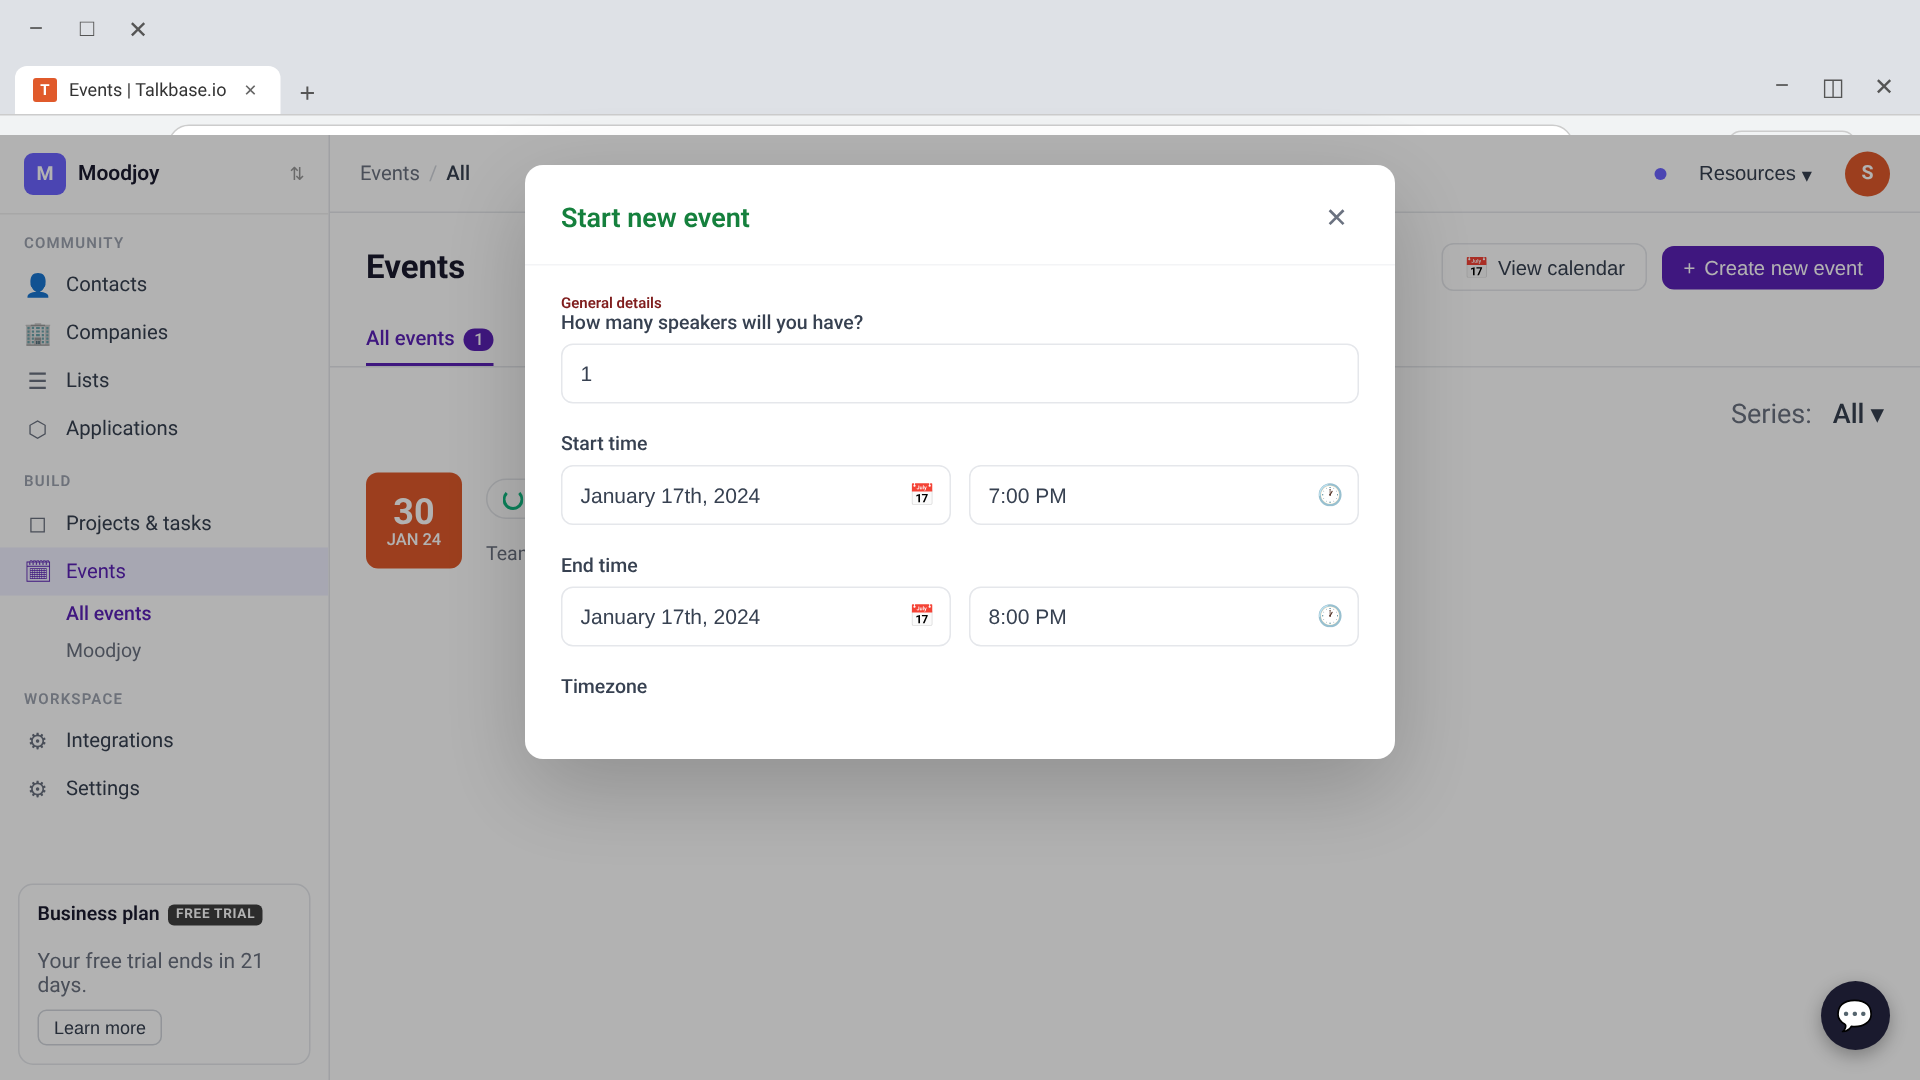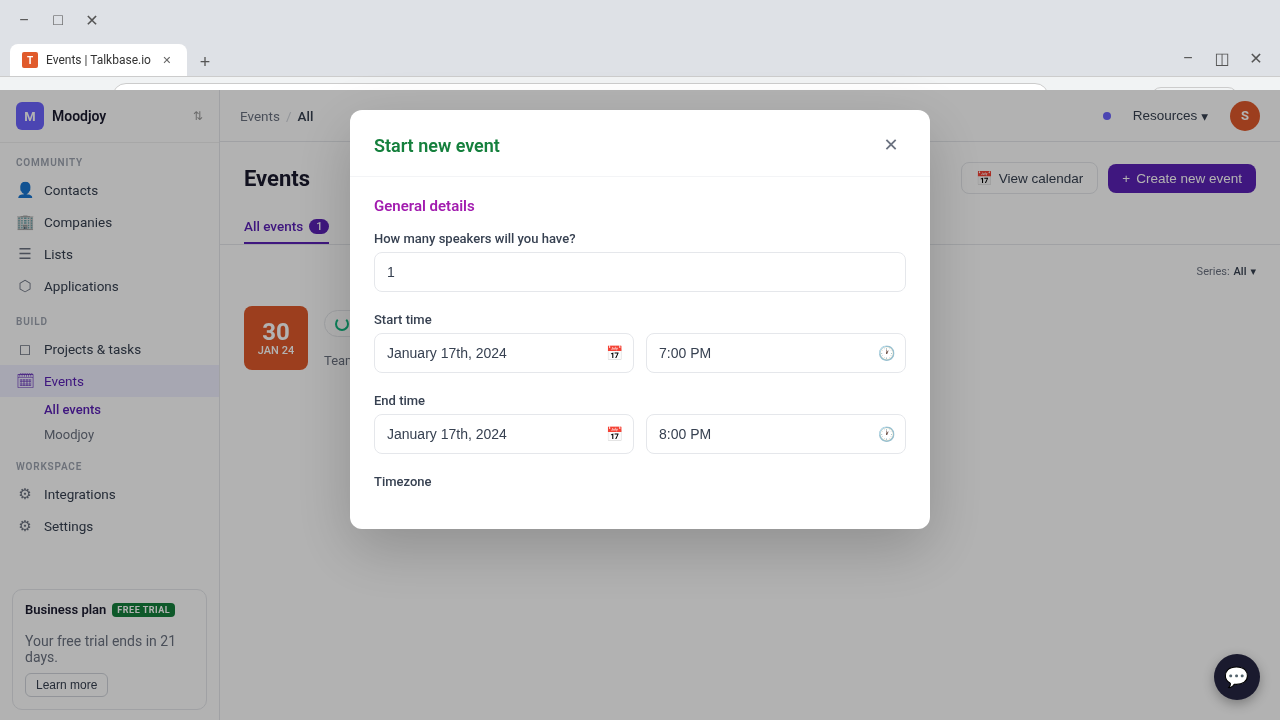--- a/index.html
+++ b/index.html
@@ -251,21 +251,21 @@
       flex-shrink: 0;
     }
     .banner-top {
       display: flex;
       align-items: center;
       gap: 6px;
       margin-bottom: 16px;
     }
     .banner-title { font-size: 13px; font-weight: 600; color: #1a1a2e; }
     .free-trial-badge {
-      background: #15803d;
+      background: #404040;
       color: #fff;
       font-size: 9px;
       font-weight: 700;
       padding: 2px 5px;
       border-radius: 4px;
       letter-spacing: 0.5px;
     }
     .banner-subtitle { font-size: 14px; color: #6b7280; margin-bottom: 8px; }
     .learn-more-btn {
       background: transparent;
@@ -432,22 +432,22 @@
       justify-content: center;
       color: white;
       margin-bottom: 12px;
     }
     .date-day { font-size: 24px; font-weight: 700; line-height: 1; }
     .date-month { font-size: 11px; font-weight: 500; }
 
     .series-filter {
       display: flex;
       align-items: center;
-      gap: 4px;
-      font-size: 11px;
+      gap: 14px;
+      font-size: 18px;
       color: #6b7280;
       margin-bottom: 12px;
     }
     .series-dropdown {
       display: flex;
       align-items: center;
       gap: 4px;
       cursor: pointer;
       color: #374151;
       font-weight: 500;
@@ -540,24 +540,23 @@
       align-items: center;
       justify-content: center;
       color: #6b7280;
       font-size: 18px;
       border-radius: 6px;
     }
     .modal-body {
       padding: 20px 24px;
     }
     .section-title {
-      font-size: 15px;
+      font-size: 10px;
       font-weight: 600;
-      color: #a21caf;
-      margin-bottom: 16px;
+      color: #7f1d1d;
     }
     .form-group {
       margin-bottom: 20px;
     }
     .form-label {
       display: block;
       font-size: 13px;
       color: #374151;
       margin-bottom: 6px;
       font-weight: 500;

